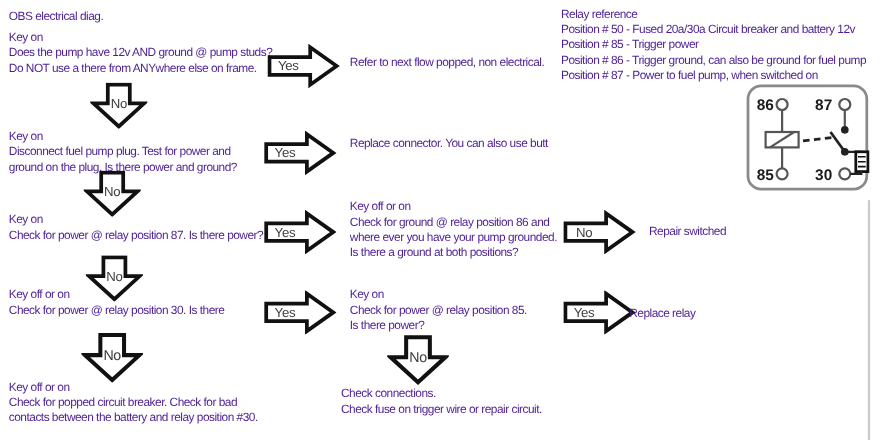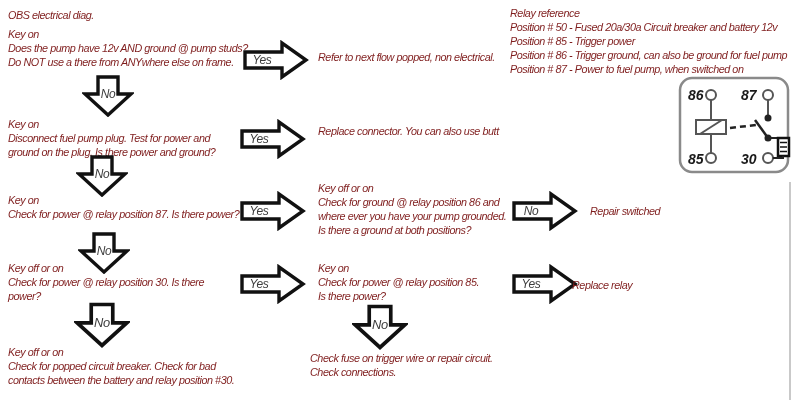--- a/index.html
+++ b/index.html
@@ -1,20 +1,19 @@
 <!DOCTYPE html>
 <html><head>
 <meta charset="utf-8">
 <style>
   html,body { margin:0; padding:0; background:#ffffff; }
   .canvas {
     position:relative; width:800px; height:400px; background:#ffffff;
-    font-family:"Liberation Sans", sans-serif; color:#7f1d1d;
+    font-family:"Liberation Sans", sans-serif; color:#4c1d95;
     overflow:hidden;
-    font-style:italic;
   }
   .txt {
     position:absolute; font-size:10.8px; line-height:14px;
     letter-spacing:-0.45px; white-space:nowrap;
   }
   .arrow { position:absolute; }
   .ap { fill:#ffffff; stroke:#111111; stroke-width:3.4; stroke-linejoin:miter; }
   .alabel {
     font-family:"Liberation Sans", sans-serif; font-size:12px;
     fill:#3d3d3d; letter-spacing:-0.3px;
@@ -101,21 +100,20 @@
   </div>
 
   <svg class="arrow" style="left:78px;top:232px" width="52" height="42" viewBox="0 0 52 42">
     <polygon class="ap" points="16,2 36,2 36,19 49,19 26,40 3,19 16,19"></polygon>
     <text class="alabel" x="26" y="23" text-anchor="middle">No</text>
   </svg>
 
   <div class="txt" style="left:8px;top:261px">
     <div>Key off or on</div>
     <div>Check for power @ relay position 30. Is there</div>
-    <div>power?</div>
   </div>
 
   <svg class="arrow" style="left:240px;top:264px" width="66" height="40" viewBox="0 0 66 40">
     <polygon class="ap" points="2,12 39,12 39,3 63,20 39,37 39,28 2,28"></polygon>
     <text class="alabel" x="19" y="24" text-anchor="middle">Yes</text>
   </svg>
 
   <div class="txt" style="left:318px;top:261px">
     <div>Key on</div>
     <div>Check for power @ relay position 85.</div>
@@ -141,22 +139,22 @@
     <text class="alabel" x="26" y="23" text-anchor="middle">No</text>
   </svg>
 
   <div class="txt" style="left:8px;top:345px">
     <div>Key off or on</div>
     <div>Check for popped circuit breaker. Check for bad</div>
     <div>contacts between the battery and relay position #30.</div>
   </div>
 
   <div class="txt" style="left:310px;top:351px">
+    <div>Check connections.</div>
     <div>Check fuse on trigger wire or repair circuit.</div>
-    <div>Check connections.</div>
   </div>
 
   <div class="txt" style="left:510px;top:6px">
     <div>Relay reference</div>
     <div>Position # 50 - Fused 20a/30a Circuit breaker and battery 12v</div>
     <div>Position # 85 - Trigger power</div>
     <div>Position # 86 - Trigger ground, can also be ground for fuel pump</div>
     <div>Position # 87 - Power to fuel pump, when switched on</div>
   </div>
 

